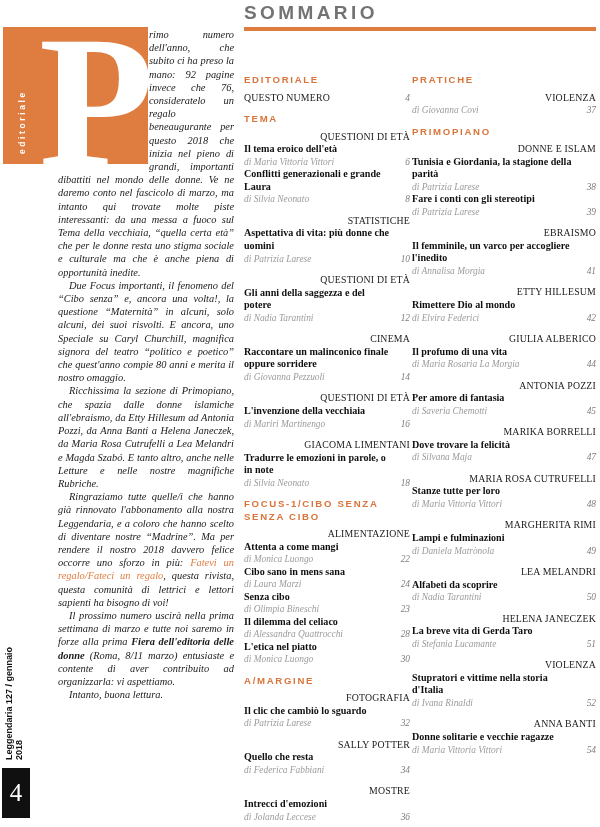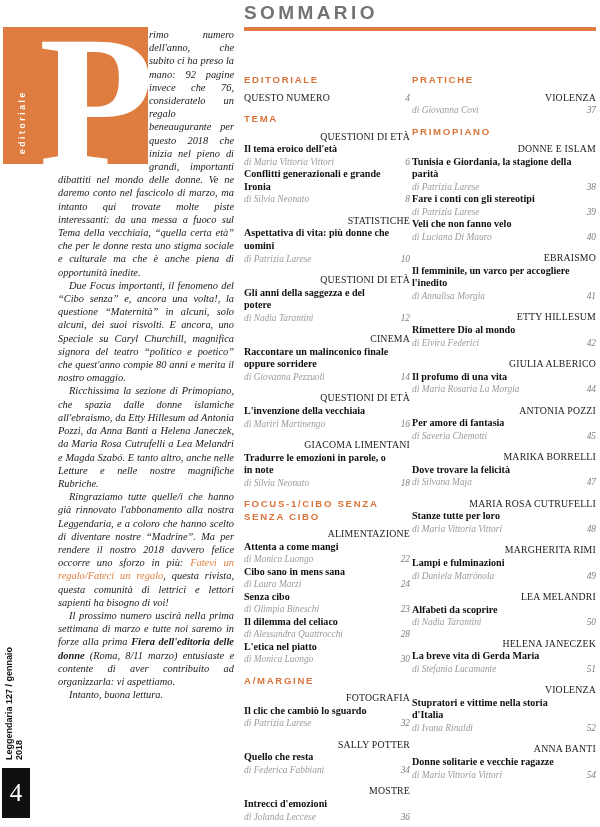--- a/index.html
+++ b/index.html
@@ -209,21 +209,21 @@
       </div>
     </div>
     <div class="sec-head">TEMA</div>
     <div class="grp">
       <div class="kicker">QUESTIONI DI ETÀ</div>
       <div class="entry">
         <div class="title">Il tema eroico dell'età</div>
         <div class="byline-row"><span class="byline">di Maria Vittoria Vittori</span><span class="pg">6</span></div>
       </div>
       <div class="entry">
-        <div class="title">Conflitti generazionali e grande Ironia</div>
+        <div class="title">Conflitti generazionali e grande Laura</div>
         <div class="byline-row"><span class="byline">di Silvia Neonato</span><span class="pg">8</span></div>
       </div>
     </div>
     <div class="grp">
       <div class="kicker">STATISTICHE</div>
       <div class="entry">
         <div class="title">Aspettativa di vita: più donne che uomini</div>
         <div class="byline-row"><span class="byline">di Patrizia Larese</span><span class="pg">10</span></div>
       </div>
     </div>
@@ -314,24 +314,20 @@
     <div class="grp">
       <div class="kicker">DONNE E ISLAM</div>
       <div class="entry">
         <div class="title">Tunisia e Giordania, la stagione della parità</div>
         <div class="byline-row"><span class="byline">di Patrizia Larese</span><span class="pg">38</span></div>
       </div>
       <div class="entry">
         <div class="title">Fare i conti con gli stereotipi</div>
         <div class="byline-row"><span class="byline">di Patrizia Larese</span><span class="pg">39</span></div>
       </div>
-      <div class="entry">
-        <div class="title">Veli che non fanno velo</div>
-        <div class="byline-row"><span class="byline">di Luciana Di Mauro</span><span class="pg">40</span></div>
-      </div>
     </div>
     <div class="grp">
       <div class="kicker">EBRAISMO</div>
       <div class="entry">
         <div class="title">Il femminile, un varco per accogliere l'inedito</div>
         <div class="byline-row"><span class="byline">di Annalisa Morgia</span><span class="pg">41</span></div>
       </div>
     </div>
     <div class="grp">
       <div class="kicker">ETTY HILLESUM</div>
@@ -378,21 +374,21 @@
     <div class="grp">
       <div class="kicker">LEA MELANDRI</div>
       <div class="entry">
         <div class="title">Alfabeti da scoprire</div>
         <div class="byline-row"><span class="byline">di Nadia Tarantini</span><span class="pg">50</span></div>
       </div>
     </div>
     <div class="grp">
       <div class="kicker">HELENA JANECZEK</div>
       <div class="entry">
-        <div class="title">La breve vita di Gerda Maria</div>
+        <div class="title">La breve vita di Gerda Taro</div>
         <div class="byline-row"><span class="byline">di Stefania Lucamante</span><span class="pg">51</span></div>
       </div>
     </div>
     <div class="grp">
       <div class="kicker">VIOLENZA</div>
       <div class="entry">
         <div class="title">Stupratori e vittime nella storia d'Italia</div>
         <div class="byline-row"><span class="byline">di Ivana Rinaldi</span><span class="pg">52</span></div>
       </div>
     </div>

